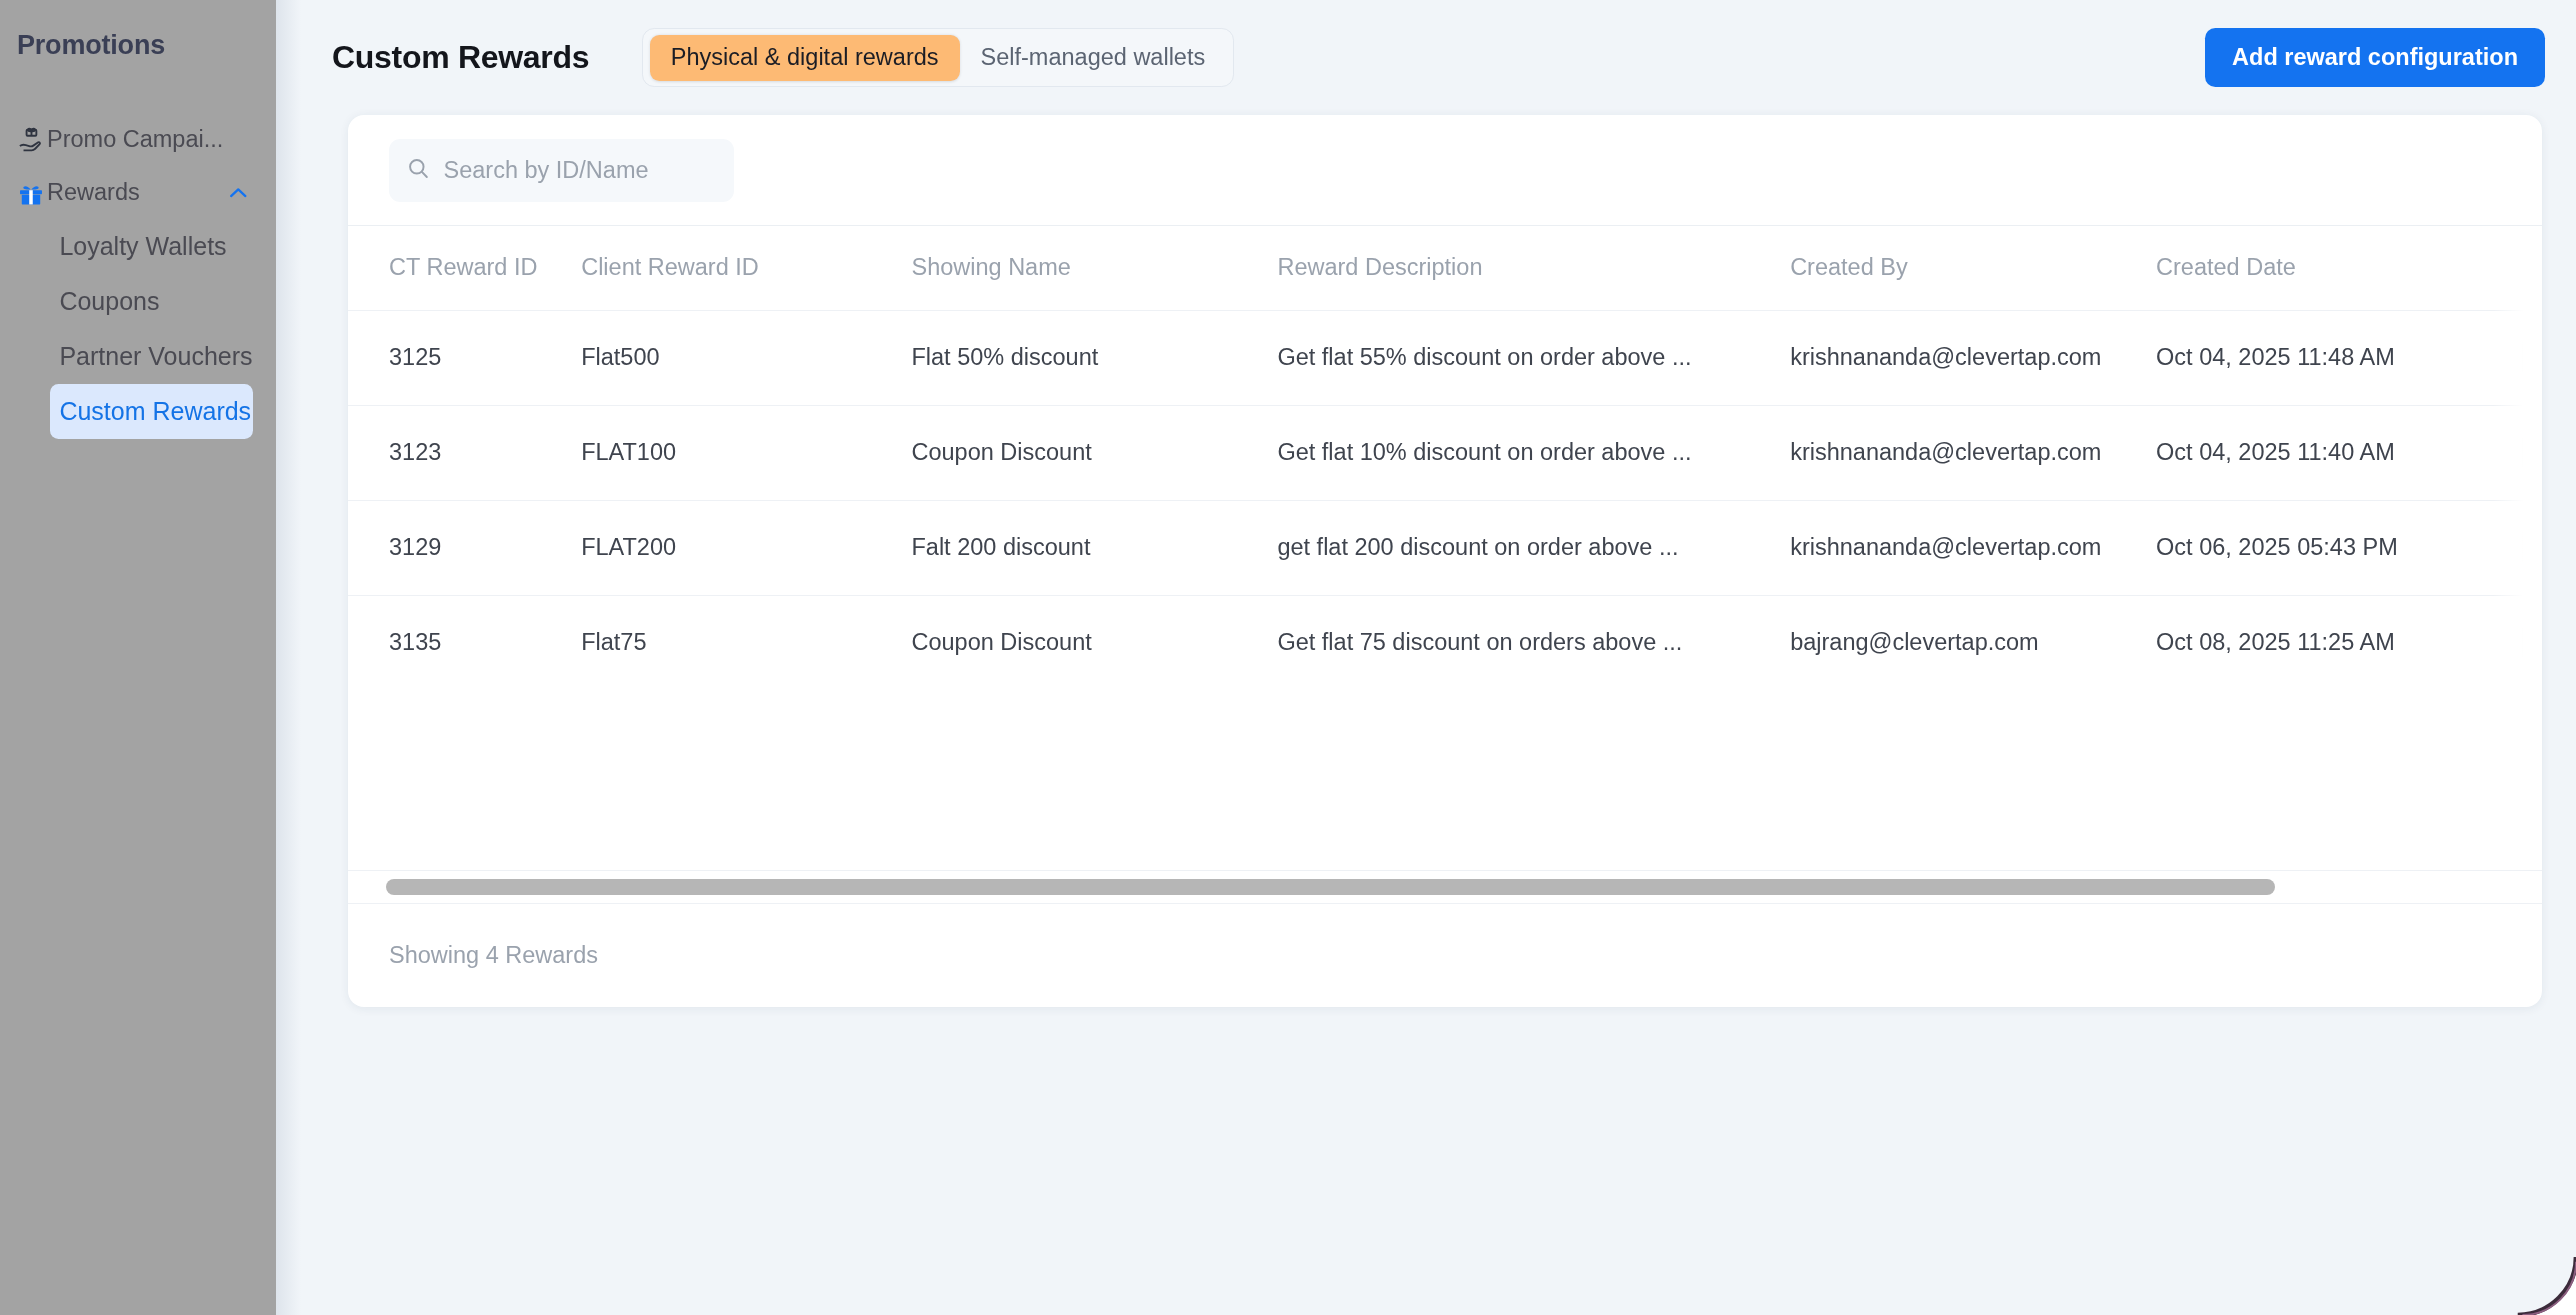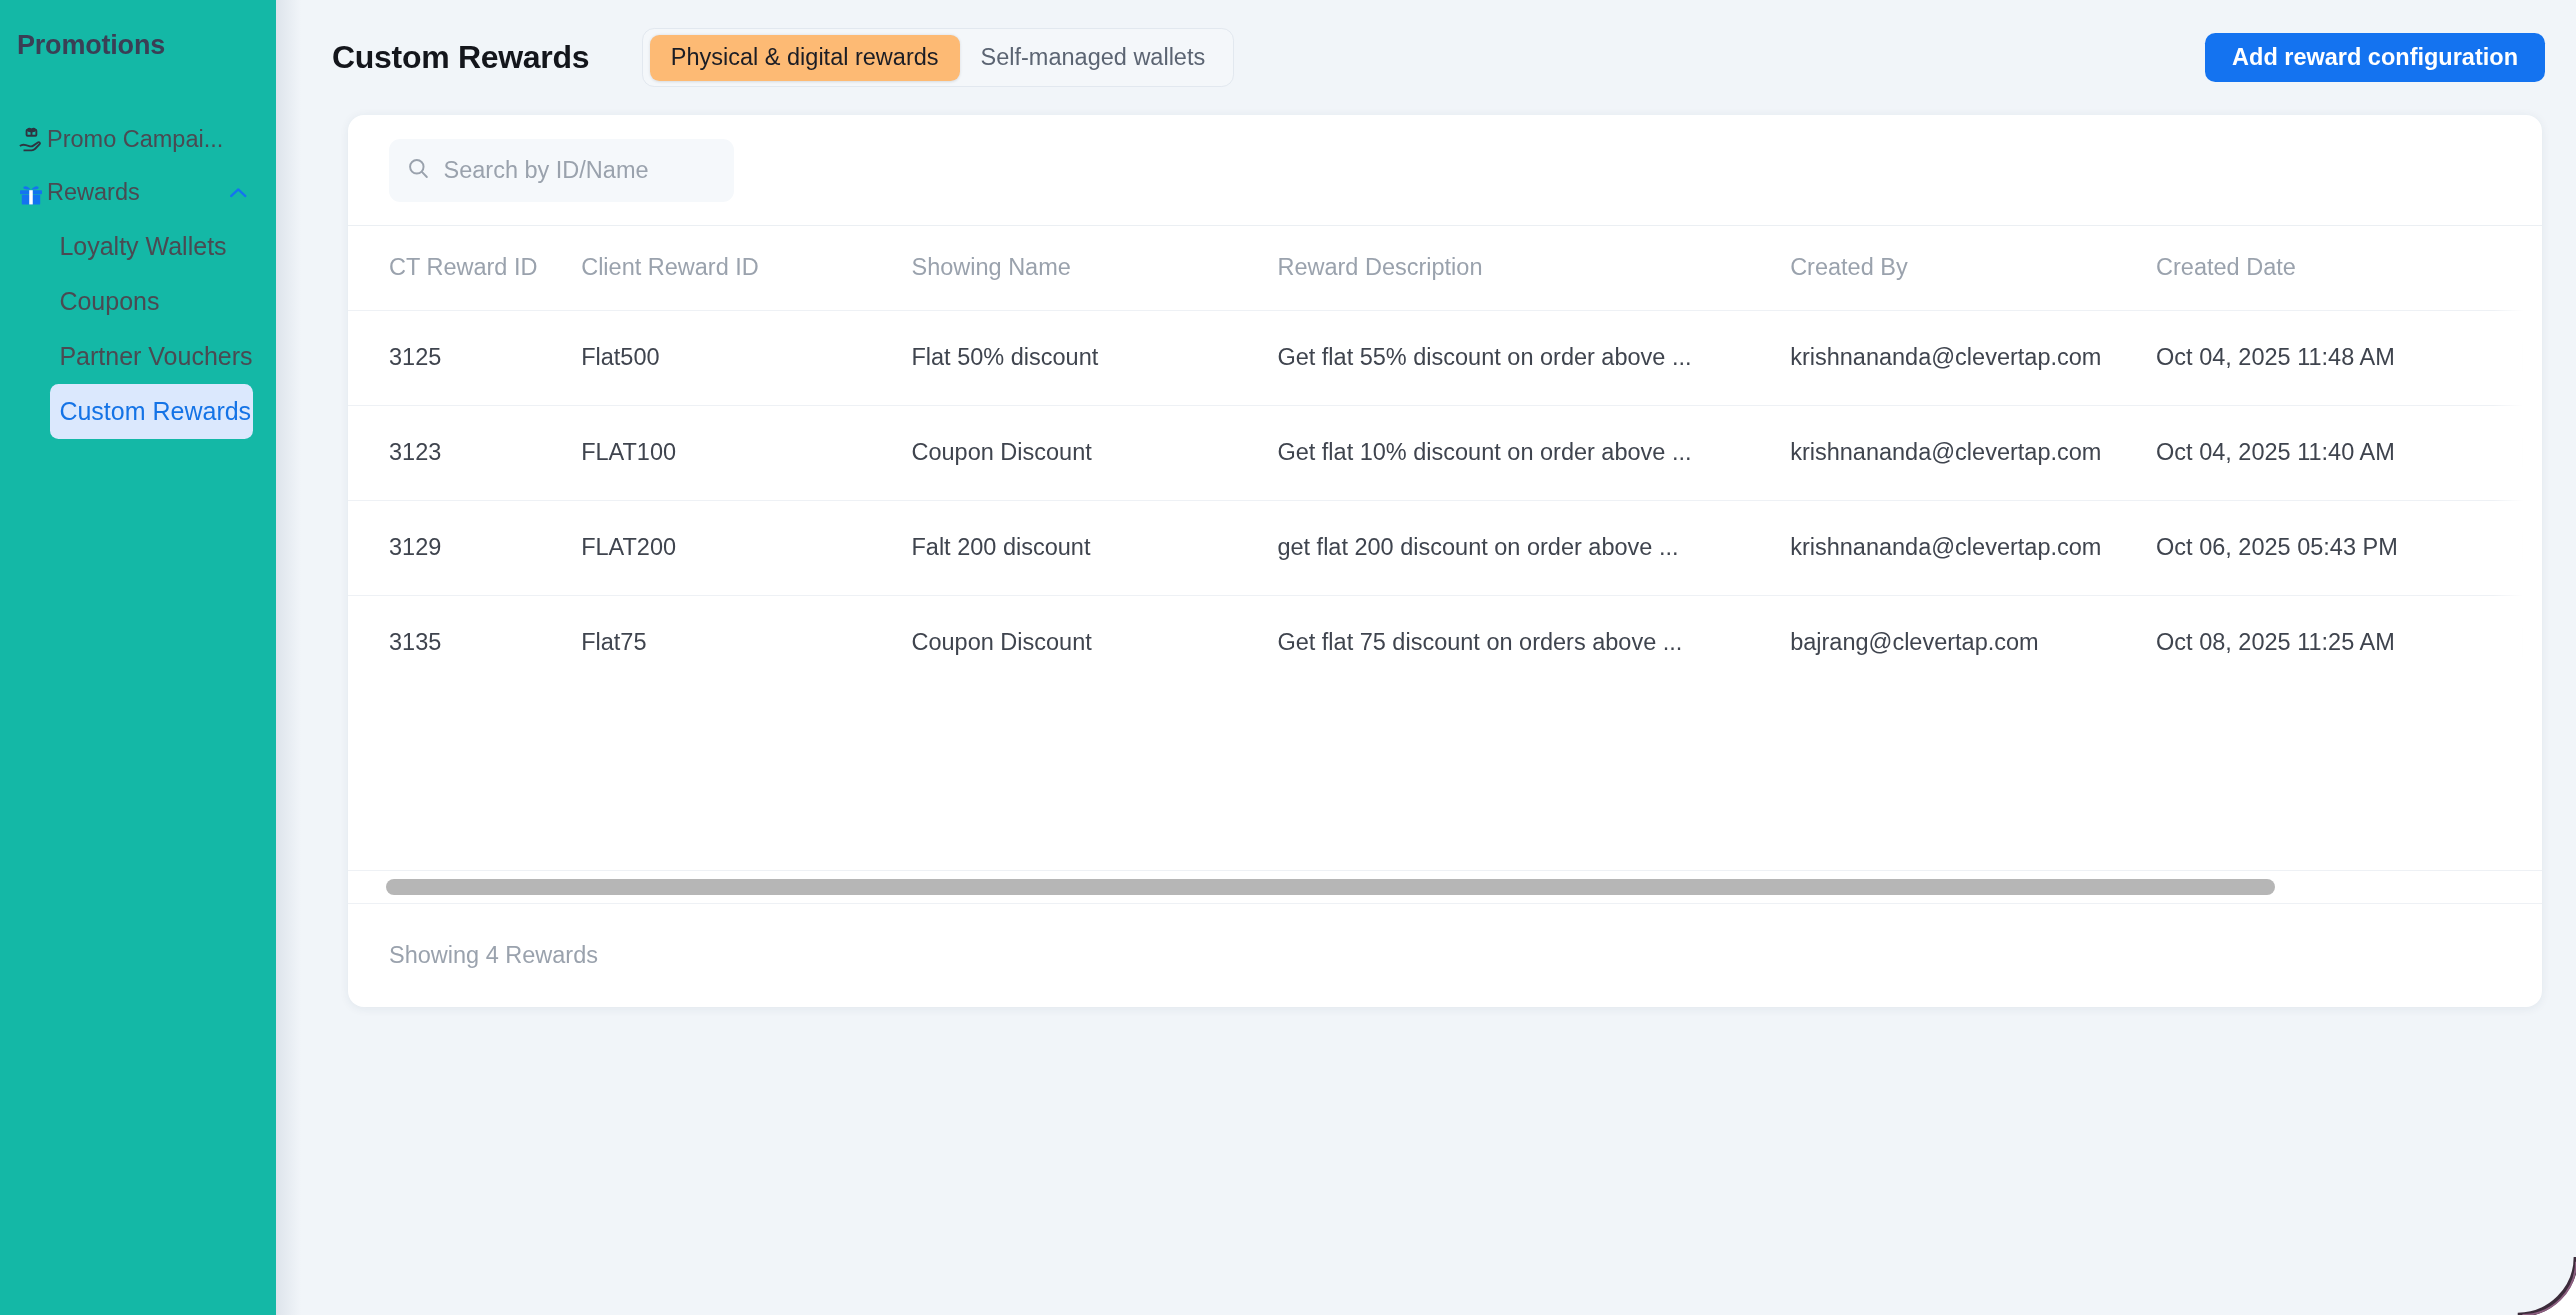--- a/index.html
+++ b/index.html
@@ -13,21 +13,21 @@
     position: relative;
     width: 2576px; height: 1315px;
     display: flex;
     background: #ffffff;
   }
 
   
   #sidebar {
     width: 276px;
     height: 100%;
-    background: #14b8a6;
+    background: #a3a3a3;
     flex: 0 0 276px;
     position: relative;
     z-index: 5;
   }
   #sidebar-title {
     font-size: 27px;
     font-weight: bold;
     color: #3a3f55;
     padding: 30px 0 0 17px;
     letter-spacing: -0.2px;
@@ -134,21 +134,21 @@
     box-shadow: 0 0.9px 2.8px rgba(20,30,50,0.13);
   }
   #add-btn {
     margin-left: auto;
     background: #1473f0;
     color: #ffffff;
     font-size: 23.5px;
     font-weight: bold;
     border: none;
     border-radius: 10.3px;
-    height: 49px;
+    height: 59px;
     padding: 0 27px;
     cursor: pointer;
     white-space: nowrap;
     font-family: "Liberation Sans", sans-serif;
   }
 
   
   #card {
     position: absolute;
     left: 72px;

